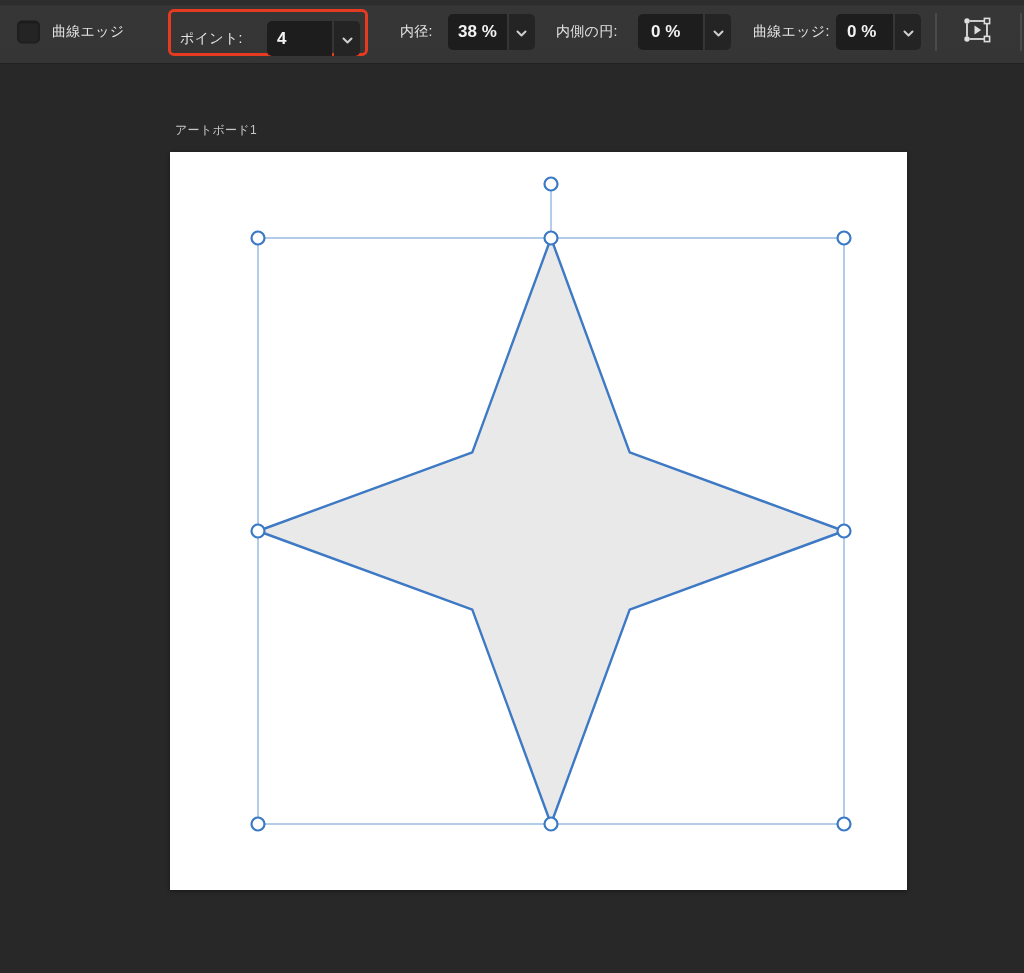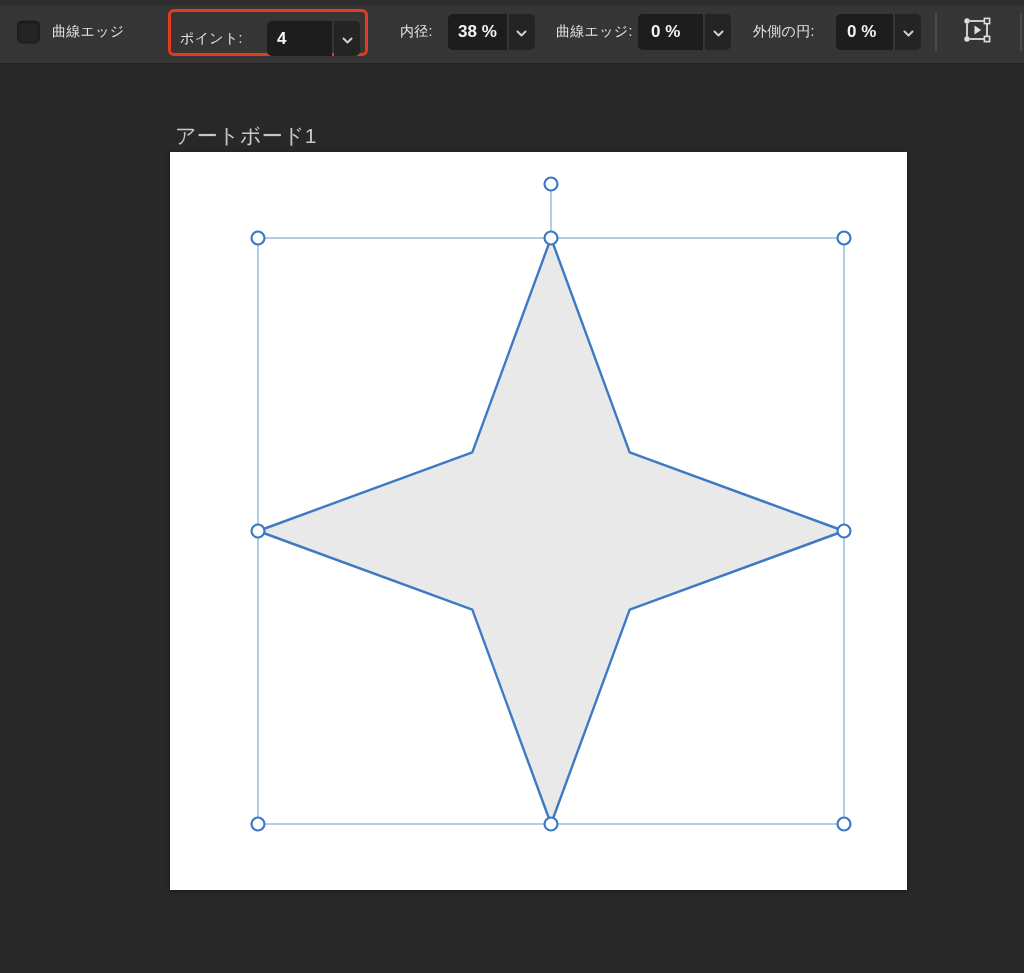--- a/index.html
+++ b/index.html
@@ -53,21 +53,21 @@
     border-radius: 5px; cursor: default;
   }
 
   
   .canvas-area {
     position: absolute; left: 0; top: 65px; width: 1024px; height: 908px;
     background: #282828;
   }
   .artboard-label {
     position: absolute; left: 175px; top: 57px;
-    color: #c8c8c8; font-size: 21px; letter-spacing: 0.3px;
+    color: #c8c8c8; font-size: 12px; letter-spacing: 0.3px;
   }
   .artboard {
     position: absolute; left: 170px; top: 87px; width: 737px; height: 738px;
     background: #ffffff; box-shadow: 0 1px 4px rgba(0,0,0,0.45);
   }
   .artboard svg { position: absolute; left: 0; top: 0; width: 100%; height: 100%; }
 </style>
 </head>
 <body>
 
@@ -97,33 +97,33 @@
       <div class="value">38 %</div>
       <div class="chev">
         <span>
           <svg width="11" height="7" viewBox="0 0 11 7">
               <polyline points="1.5,1.5 5.5,5.5 9.5,1.5" fill="none" stroke="#cfcfcf" stroke-width="2" stroke-linecap="round" stroke-linejoin="round"></polyline>
             </svg>
         </span>
       </div>
     </div>
 
-    <div class="tb-abs tb-label" style="left:556px">曲線エッジ:</div>
+    <div class="tb-abs tb-label" style="left:556px">内側の円:</div>
     <div class="tb-abs combo" style="left:638px; width:93px">
       <div class="value" style="padding-left:13px">0 %</div>
       <div class="chev">
         <span>
           <svg width="11" height="7" viewBox="0 0 11 7">
               <polyline points="1.5,1.5 5.5,5.5 9.5,1.5" fill="none" stroke="#cfcfcf" stroke-width="2" stroke-linecap="round" stroke-linejoin="round"></polyline>
             </svg>
         </span>
       </div>
     </div>
 
-    <div class="tb-abs tb-label" style="left:753px">外側の円:</div>
+    <div class="tb-abs tb-label" style="left:753px">曲線エッジ:</div>
     <div class="tb-abs combo" style="left:836px; width:85px">
       <div class="value" style="padding-left:11px">0 %</div>
       <div class="chev">
         <span>
           <svg width="11" height="7" viewBox="0 0 11 7">
               <polyline points="1.5,1.5 5.5,5.5 9.5,1.5" fill="none" stroke="#cfcfcf" stroke-width="2" stroke-linecap="round" stroke-linejoin="round"></polyline>
             </svg>
         </span>
       </div>
     </div>

